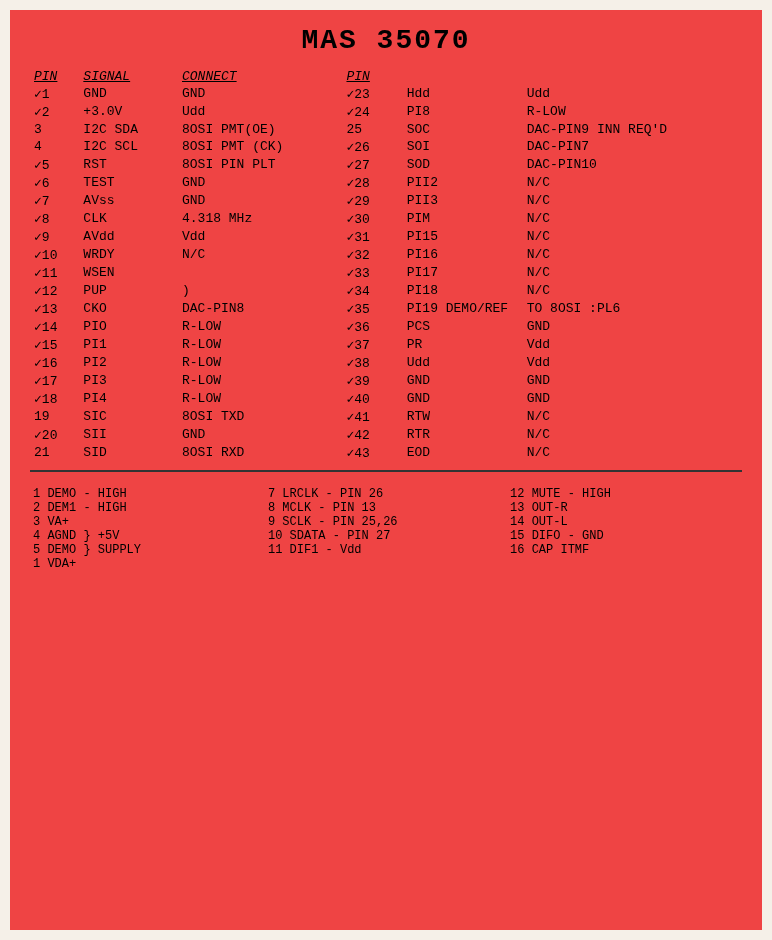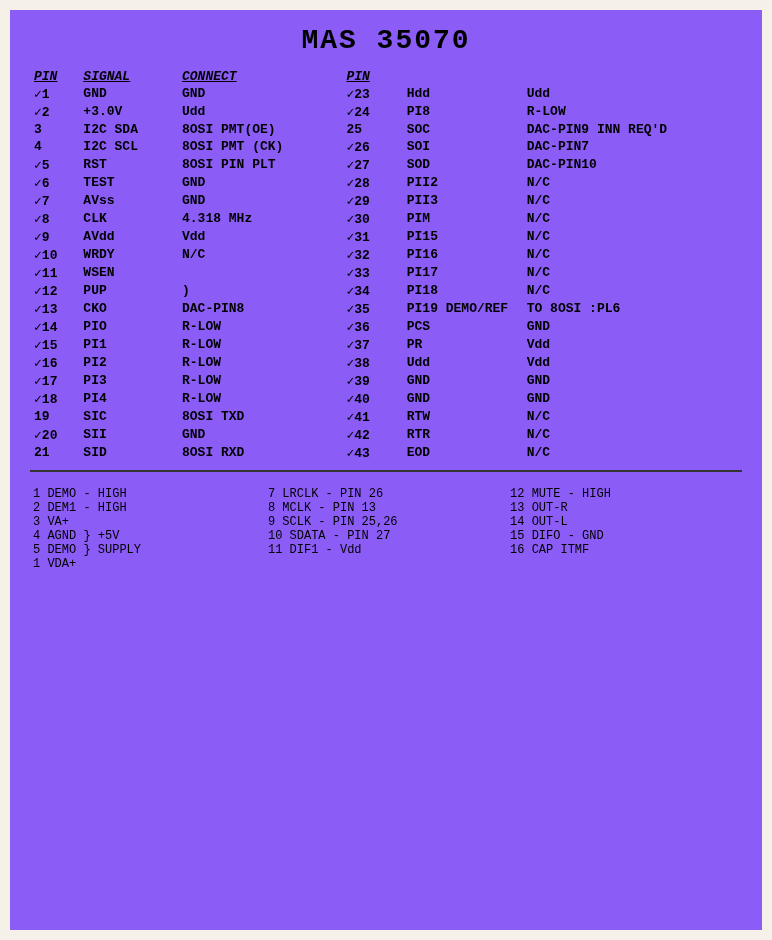--- a/index.html
+++ b/index.html
@@ -6,40 +6,39 @@
     body {
       background: #f5f0e8;
       font-family: 'Courier New', Courier, monospace;
       width: 772px;
       min-height: 940px;
       display: flex;
       justify-content: center;
       padding: 10px;
     }
     .page {
-      background: #8b5cf6;
+      background: #ef4444;
       width: 752px;
       min-height: 920px;
       padding: 15px 20px;
       position: relative;
     }
     .title {
       text-align: center;
       font-size: 28px;
       font-weight: bold;
       letter-spacing: 2px;
       margin-bottom: 12px;
       font-family: 'Courier New', monospace;
     }
     .main-table {
       width: 100%;
       border-collapse: collapse;
       font-size: 13px;
       font-family: 'Courier New', monospace;
-      font-weight: bold;
     }
     .header-row td {
       font-size: 13px;
       text-decoration: underline;
       padding: 0 4px 4px 4px;
       font-style: italic;
     }
     .main-table td {
       padding: 1px 4px;
       vertical-align: top;

